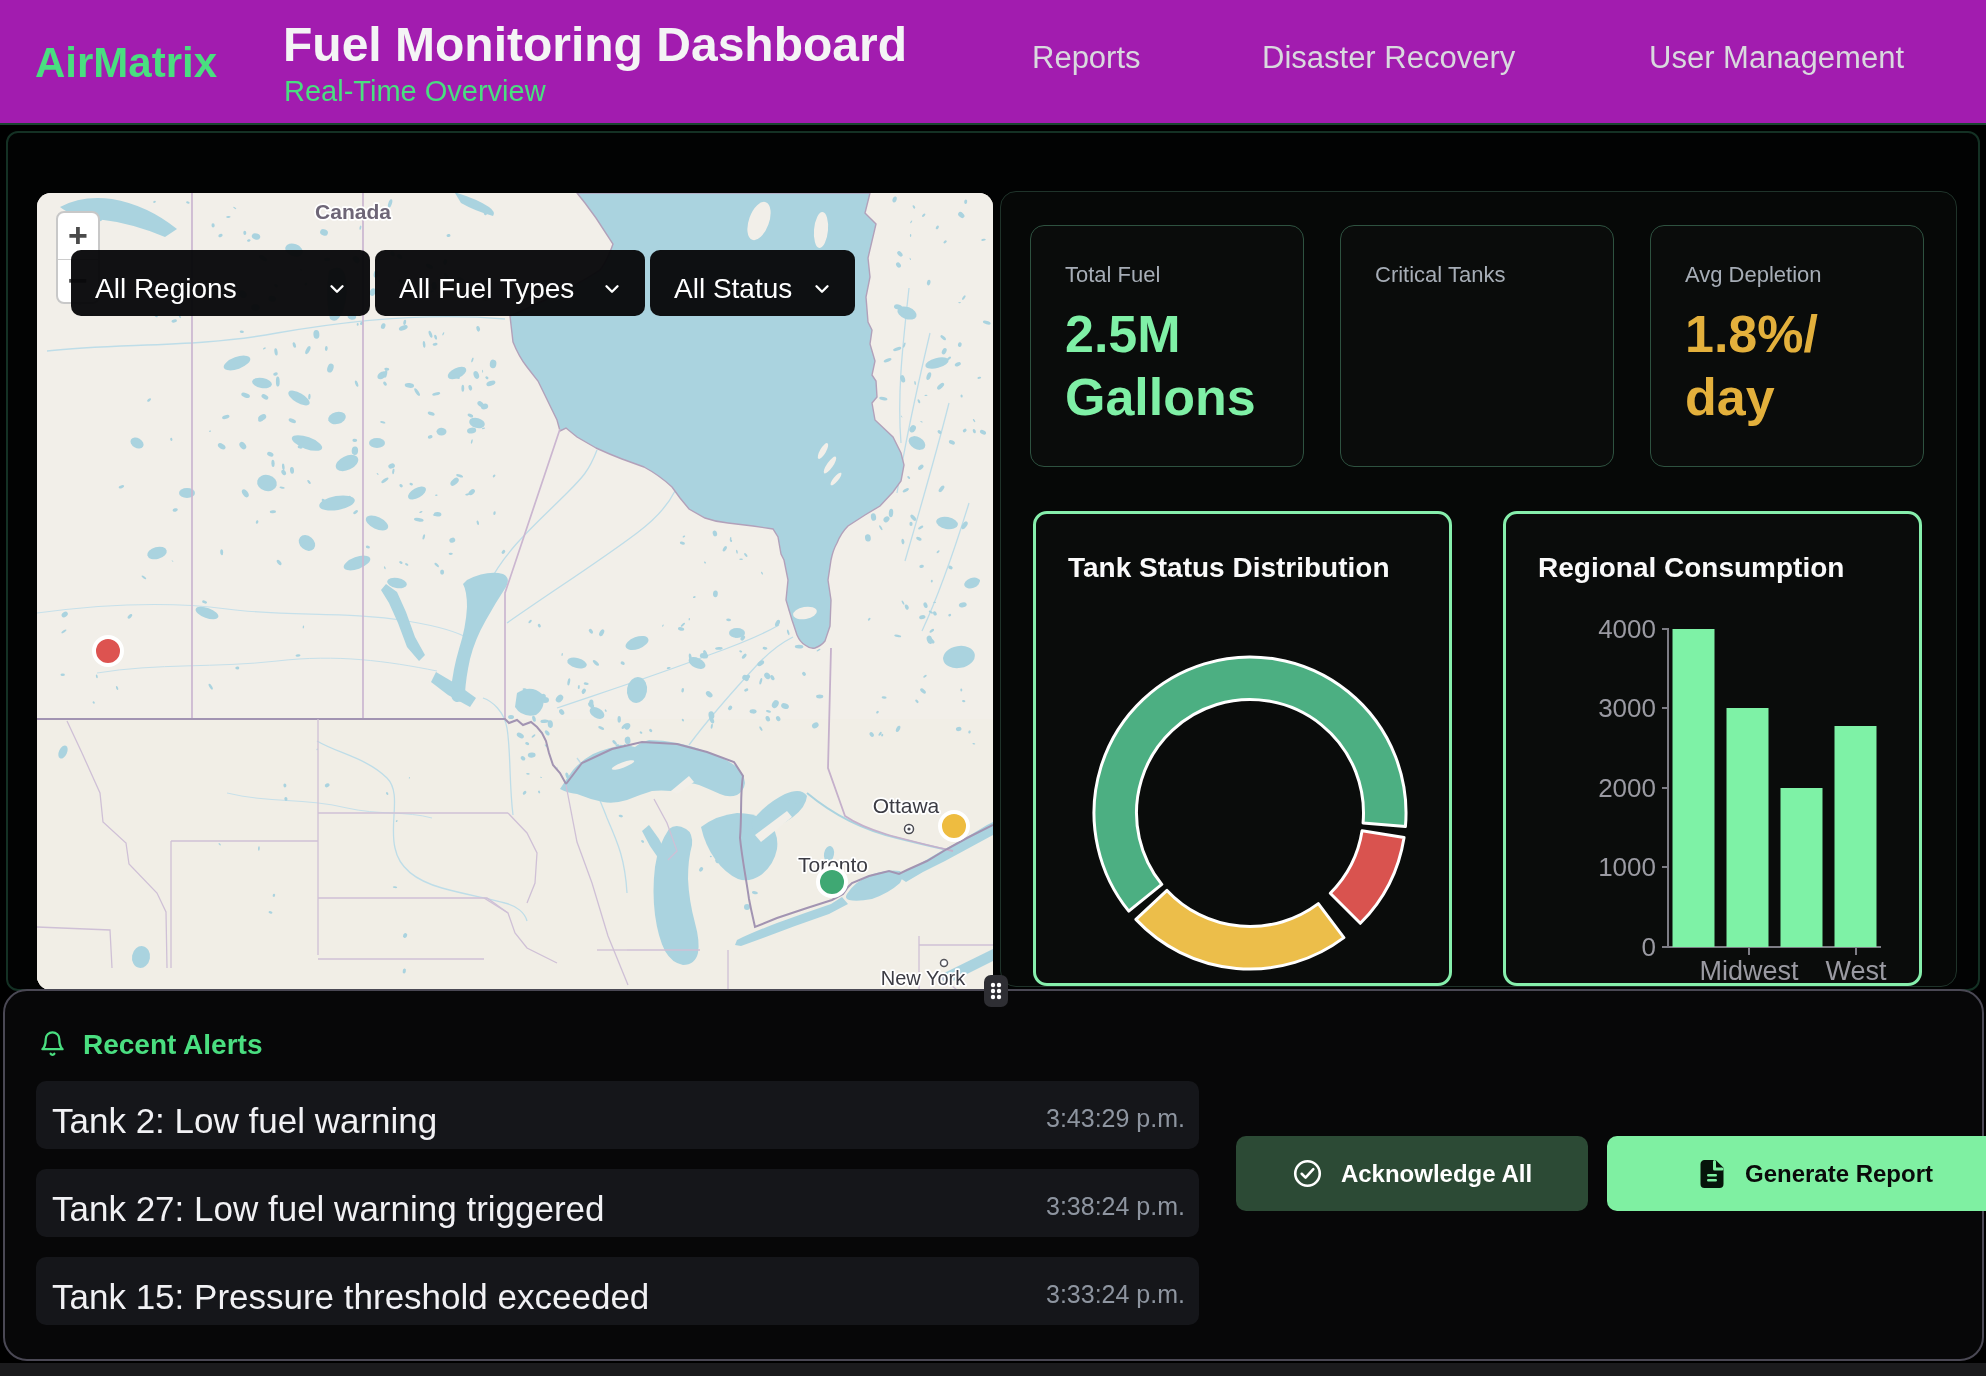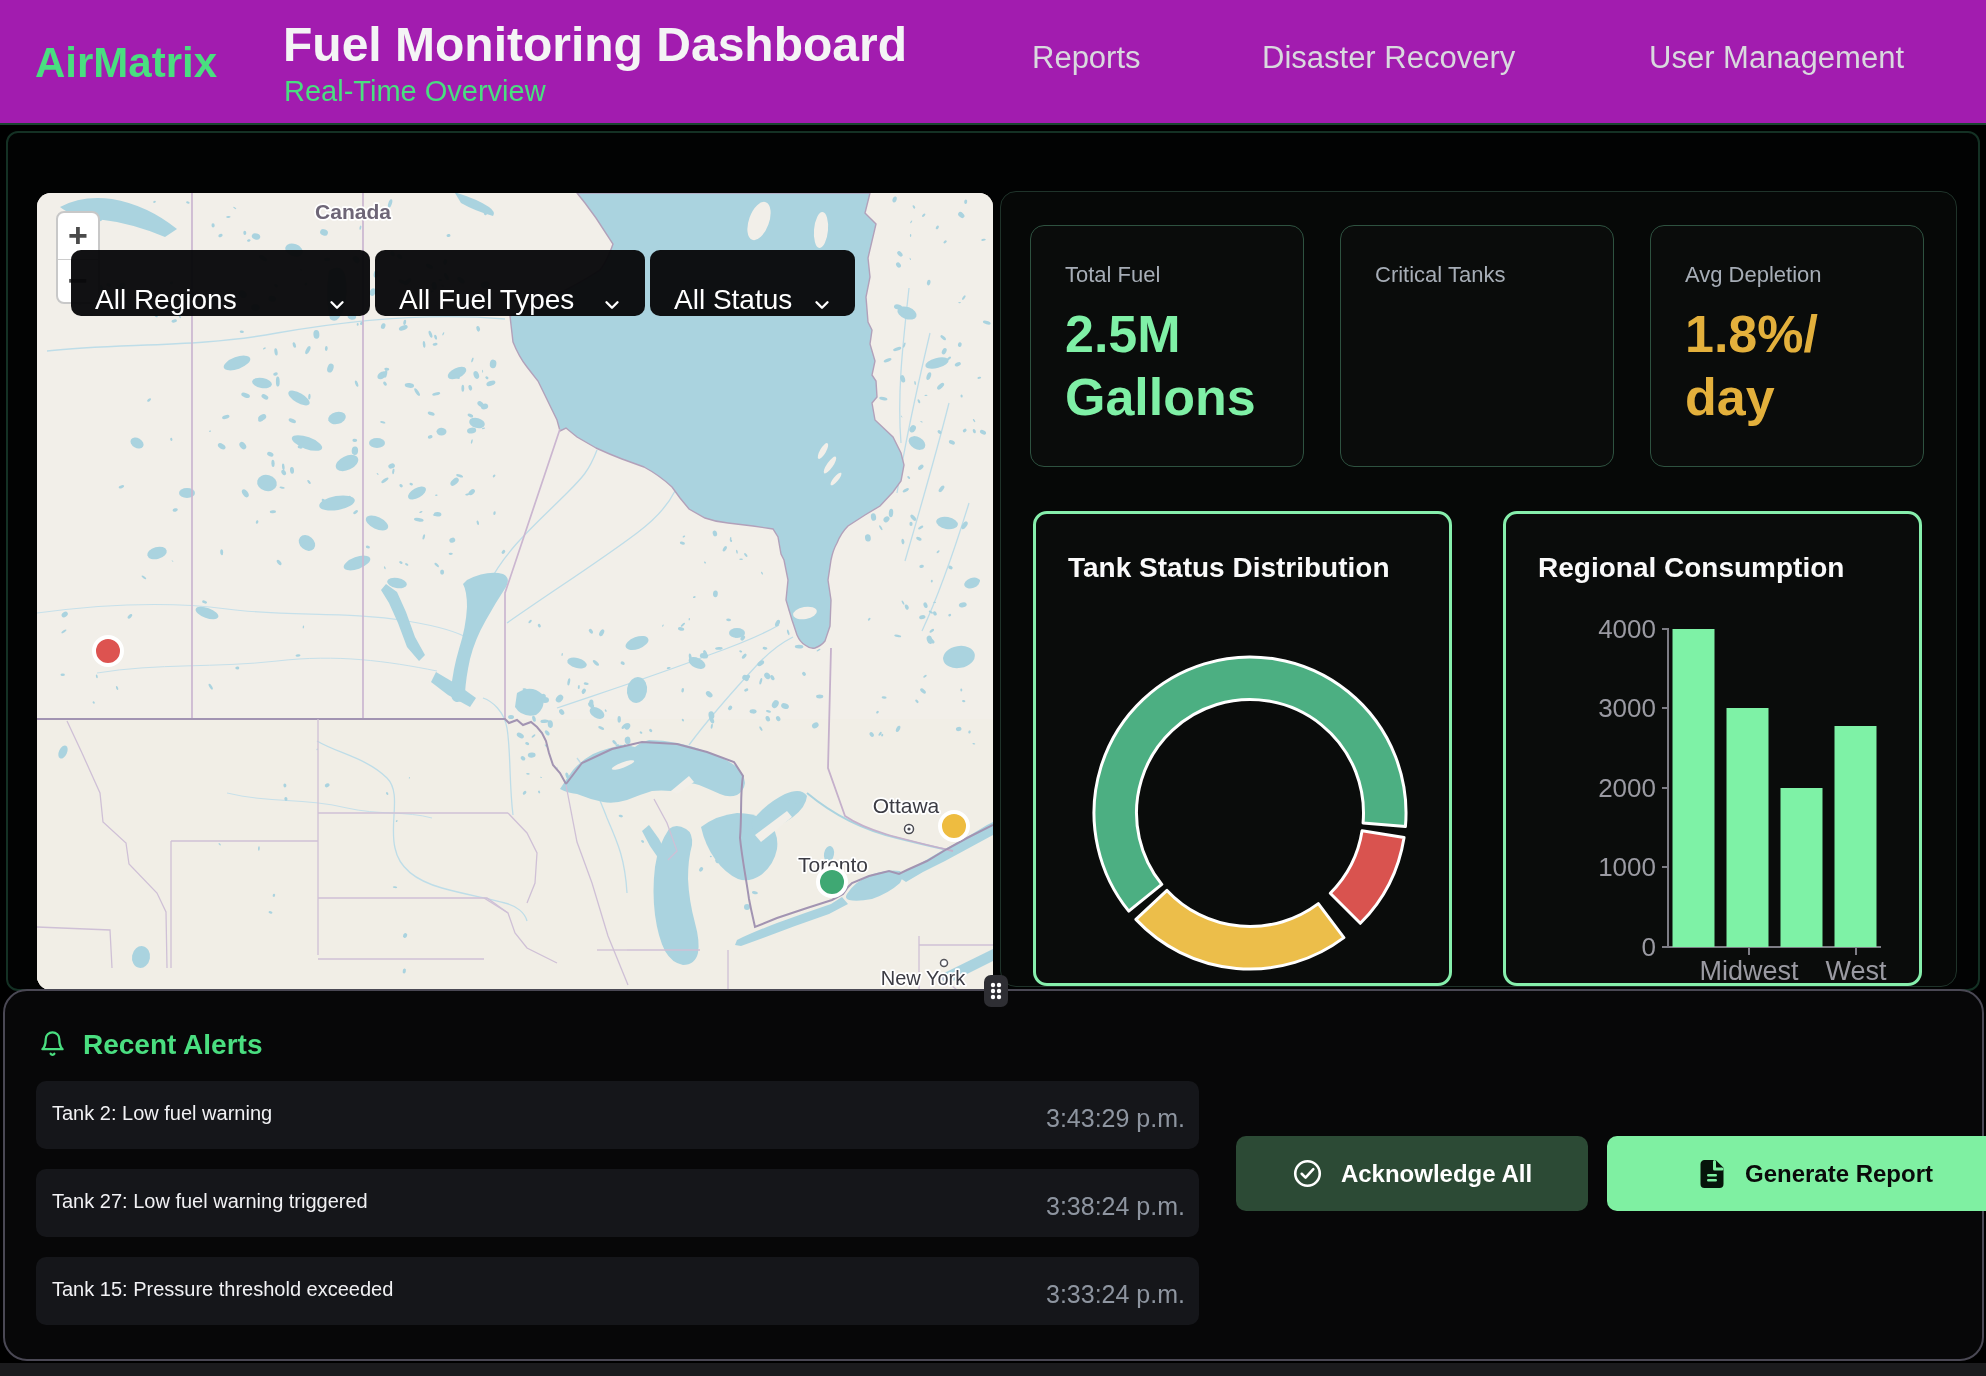--- a/index.html
+++ b/index.html
@@ -6,29 +6,29 @@
 header{position:absolute;left:0;top:0;width:1986px;height:125px;background:#a21caf;border-bottom:2px solid #1a4630}
 .logo{position:absolute;left:35px;top:42px;font-size:42px;font-weight:700;color:#4ade80;line-height:1}
 .htitle{position:absolute;left:283px;top:21px;font-size:48px;font-weight:700;color:#f4f4f5;line-height:1}
 .hsub{position:absolute;left:284px;top:77px;font-size:29px;color:#4ade80;line-height:1}
 .nav{position:absolute;top:42px;font-size:31px;color:#d9d9de;line-height:1}
 .topwrap{position:absolute;left:6px;top:131px;width:1974px;height:860px;border:2px solid #143124;border-radius:12px;background:#020303}
 .mapcard{position:absolute;left:37px;top:193px;width:956px;height:797px;border-radius:14px;overflow:hidden;background:#f2efe9}
 .zoomctl{position:absolute;left:56px;top:211px;width:44px;height:93px;background:#fff;border-radius:8px;border:2px solid #c8c8c8;z-index:5}
 .zoomctl .plus{position:absolute;left:0;top:0;width:100%;height:47px;color:#4a4a4a;font-size:34px;font-weight:700;text-align:center;line-height:44px;border-bottom:1px solid #ccc}
 .zoomctl .minus{position:absolute;left:0;top:47px;width:100%;height:44px;color:#4a4a4a;font-size:34px;font-weight:700;text-align:center;line-height:40px}
-.pill{position:absolute;top:250px;height:66px;background:rgba(7,7,9,0.96);border-radius:10px;z-index:6;display:flex;align-items:flex-end;justify-content:space-between;color:#fff;font-size:28px;font-weight:500;padding:12px 22px 0 24px}
+.pill{position:absolute;top:250px;height:66px;background:rgba(7,7,9,0.96);border-radius:10px;z-index:6;display:flex;align-items:center;justify-content:space-between;color:#fff;font-size:28px;font-weight:500;padding:12px 22px 0 24px}
 .statcard{position:absolute;top:225px;width:274px;height:242px;background:#0a0c0b;border:1px solid #2e5240;border-radius:14px}
 .statlabel{position:absolute;left:34px;top:38px;font-size:22px;color:#a6adb6;font-weight:500;line-height:1}
 .statval{position:absolute;left:34px;top:77px;width:212px;font-size:52px;font-weight:700;line-height:63px}
 .chartcard{position:absolute;top:511px;width:419px;height:475px;background:#0a0c0b;border:3px solid #86efac;border-radius:14px}
 .ctitle{position:absolute;left:32px;top:40px;font-size:28px;font-weight:700;color:#fafafa;line-height:1}
 .alertpanel{position:absolute;left:3px;top:989px;width:1981px;height:372px;background:#070708;border:2px solid #4a4854;border-radius:24px}
 .arow{position:absolute;left:36px;width:1163px;height:68px;background:#15161a;border-radius:10px}
-.atext{position:absolute;left:16px;top:22px;font-size:20px;color:#f1f1f4;line-height:1}
+.atext{position:absolute;left:16px;top:22px;font-size:35px;color:#f1f1f4;line-height:1}
 .atime{position:absolute;right:14px;top:25px;font-size:25px;color:#8e95a0;line-height:1}
 .btn{position:absolute;top:1136px;height:75px;border-radius:10px;display:flex;align-items:center;justify-content:center;gap:18px;font-size:24px;font-weight:700}
 .handle{position:absolute;left:984px;top:975px;width:24px;height:32px;background:#2e2e33;border-radius:7px;z-index:7}
 </style></head><body>
 <header>
 <div class="logo">AirMatrix</div>
 <div class="htitle">Fuel Monitoring Dashboard</div>
 <div class="hsub">Real-Time Overview</div>
 <div class="nav" style="left:1032px">Reports</div>
 <div class="nav" style="left:1262px">Disaster Recovery</div>

